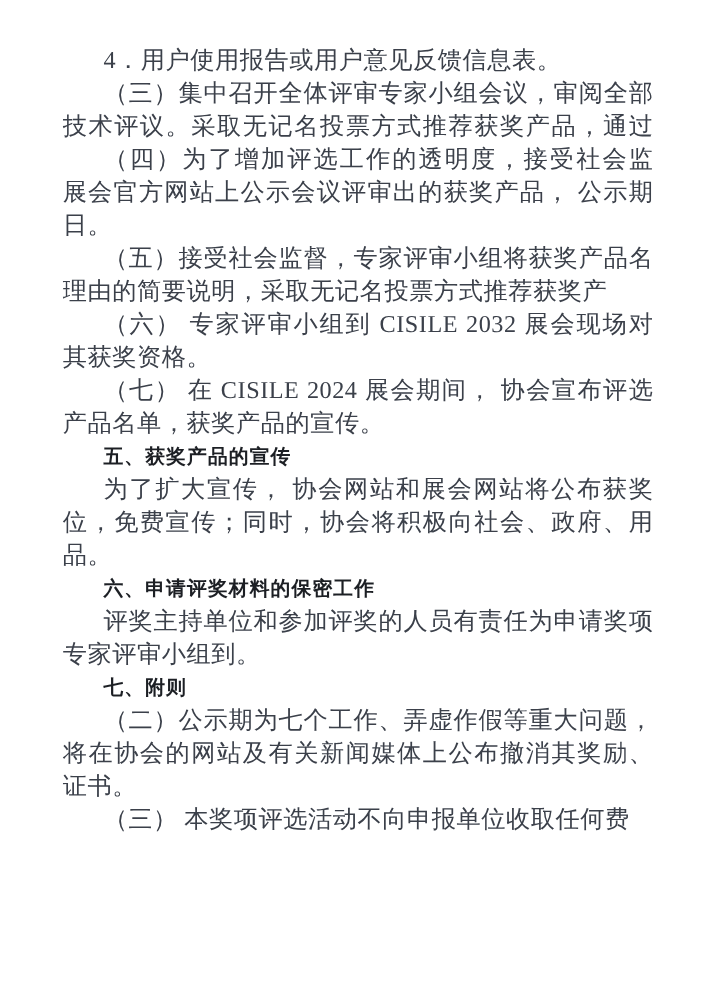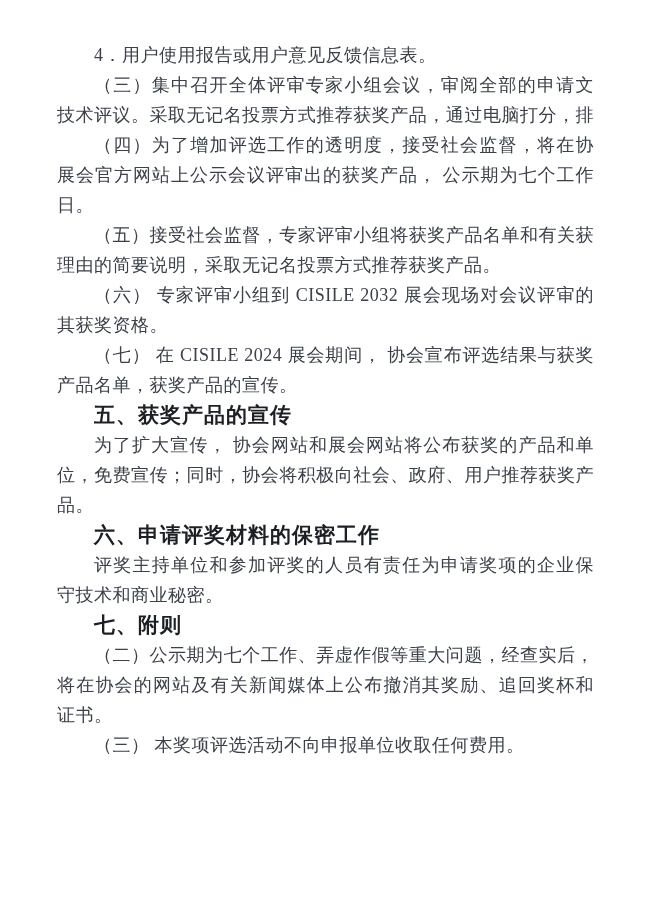--- a/index.html
+++ b/index.html
@@ -15,39 +15,39 @@
   .page {
     box-sizing: border-box;
     width: 651px;
     height: 898px;
     padding: 40px 57px 0 57px;
     background: #ffffff;
   }
   .line {
     height: 30px;
     line-height: 30px;
-    font-size: 18px;
+    font-size: 22px;
     color: #3b404a;
     font-family: "Liberation Serif", "DejaVu Serif", serif;
     letter-spacing: 0.5px;
     white-space: normal;
     overflow: hidden;
   }
   .line.indent {
     padding-left: 37px;
   }
   .line.stretch {
     text-align: justify;
     text-align-last: justify;
     text-justify: inter-character;
   }
   .line.heading {
     font-family: "Liberation Sans", "DejaVu Sans", sans-serif;
     font-weight: 700;
-    font-size: 21px;
+    font-size: 18px;
     color: #1c1f24;
     letter-spacing: 1px;
   }
 </style>
 </head>
 <body>
 
 <div class="page">
     <div class="line body indent">4．用户使用报告或用户意见反馈信息表。</div>
     <div class="line body indent stretch">（三）集中召开全体评审专家小组会议，审阅全部的申请文件、</div>
@@ -60,19 +60,19 @@
     <div class="line body indent stretch">（六） 专家评审小组到 CISILE 2032 展会现场对会议评审的</div>
     <div class="line body">其获奖资格。</div>
     <div class="line body indent stretch">（七） 在 CISILE 2024 展会期间， 协会宣布评选结果与获奖</div>
     <div class="line body">产品名单，获奖产品的宣传。</div>
     <div class="line heading indent">五、获奖产品的宣传</div>
     <div class="line body indent stretch">为了扩大宣传， 协会网站和展会网站将公布获奖的产品和单</div>
     <div class="line body stretch">位，免费宣传；同时，协会将积极向社会、政府、用户推荐获奖产</div>
     <div class="line body">品。</div>
     <div class="line heading indent">六、申请评奖材料的保密工作</div>
     <div class="line body indent stretch">评奖主持单位和参加评奖的人员有责任为申请奖项的企业保</div>
-    <div class="line body">守技术和商业秘密。</div>
+    <div class="line body">专家评审小组到。</div>
     <div class="line heading indent">七、附则</div>
     <div class="line body indent stretch">（二）公示期为七个工作、弄虚作假等重大问题，经查实后，</div>
     <div class="line body stretch">将在协会的网站及有关新闻媒体上公布撤消其奖励、追回奖杯和</div>
     <div class="line body">证书。</div>
     <div class="line body indent">（三） 本奖项评选活动不向申报单位收取任何费用。</div>
   </div>
 
 </body></html>

